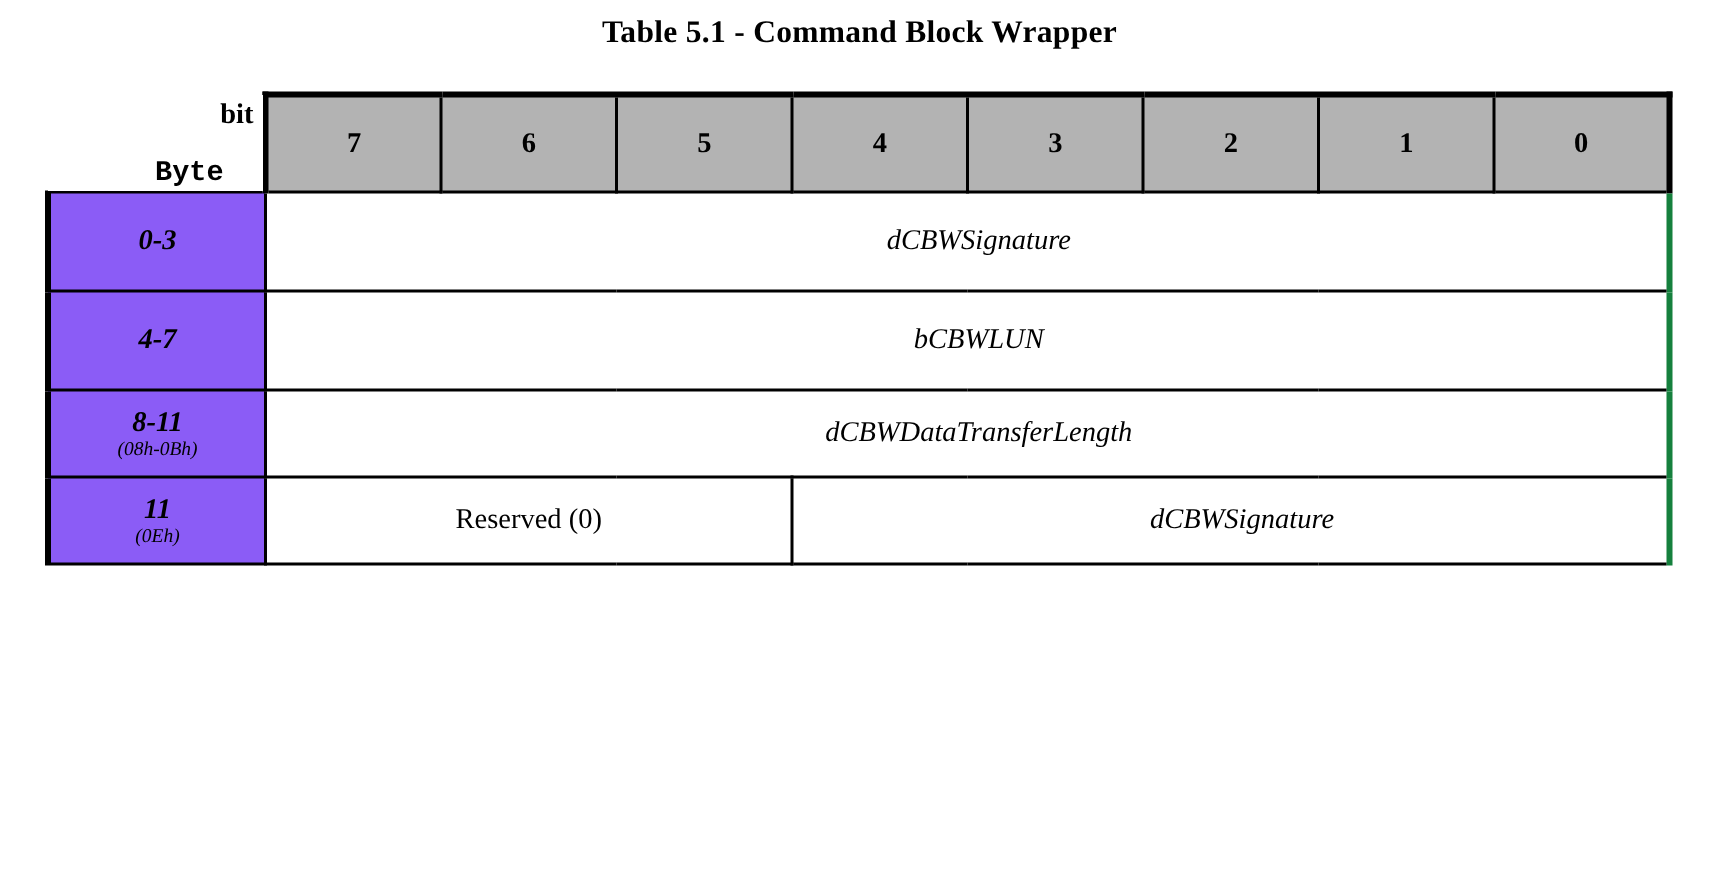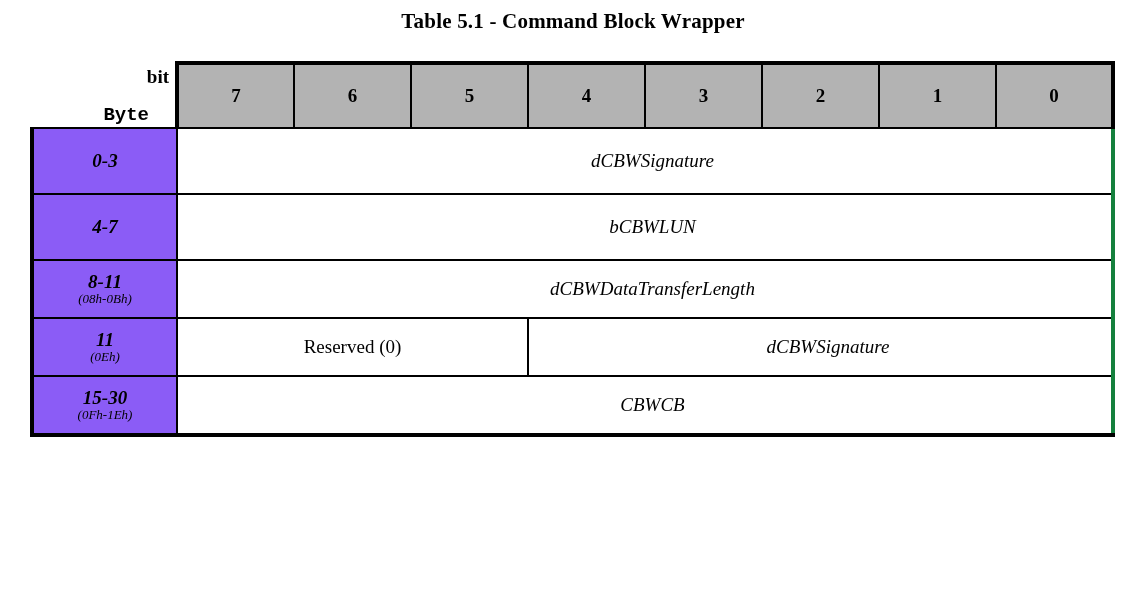--- a/index.html
+++ b/index.html
@@ -159,20 +159,16 @@
         </tr>
         <tr class="r-short">
           <td class="byte-cell"><span>8-11</span><span class="hex">(08h-0Bh)</span></td>
           <td class="field edge-right" colspan="8">dCBWDataTransferLength</td>
         </tr>
         <tr class="r-short">
           <td class="byte-cell"><span>11</span><span class="hex">(0Eh)</span></td>
           <td class="field plain" colspan="3">Reserved (0)</td>
           <td class="field edge-right" colspan="5">dCBWSignature</td>
         </tr>
-        <tr class="r-short r-last">
-          <td class="byte-cell"><span>15-30</span><span class="hex">(0Fh-1Eh)</span></td>
-          <td class="field edge-right" colspan="8">CBWCB</td>
-        </tr>
       </tbody>
   </table>
 
 </div>
 
 </body></html>

